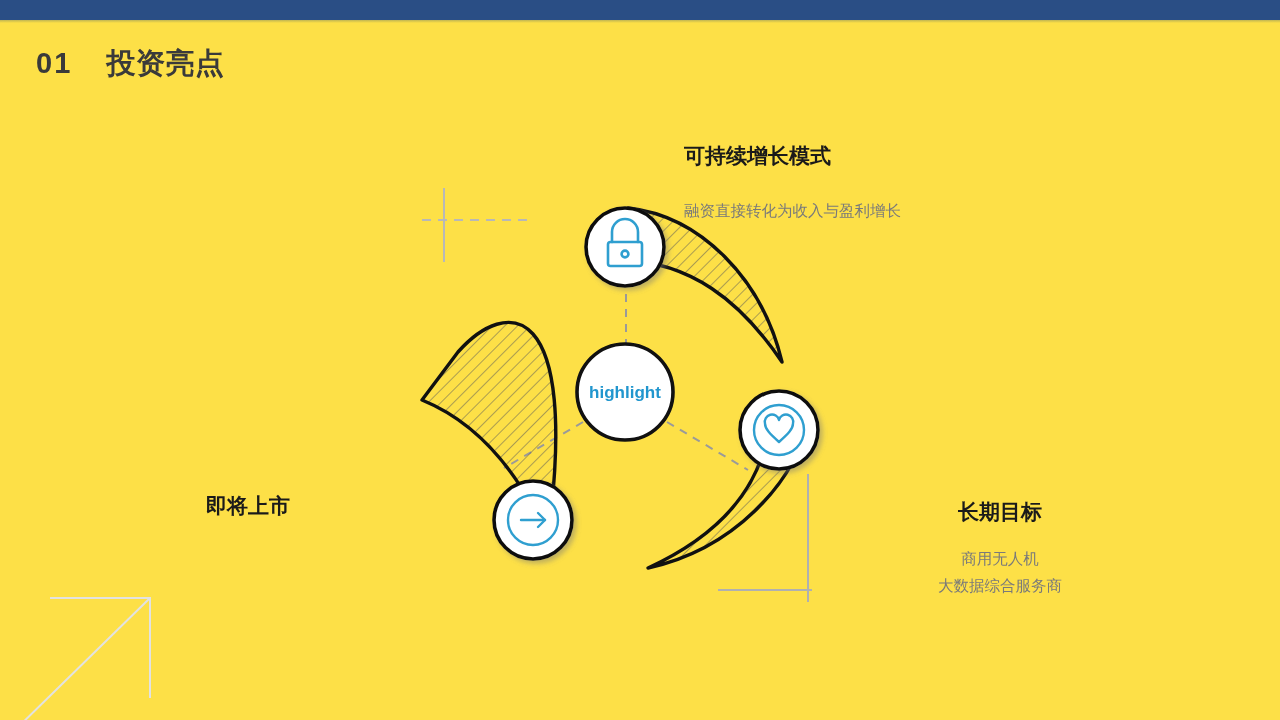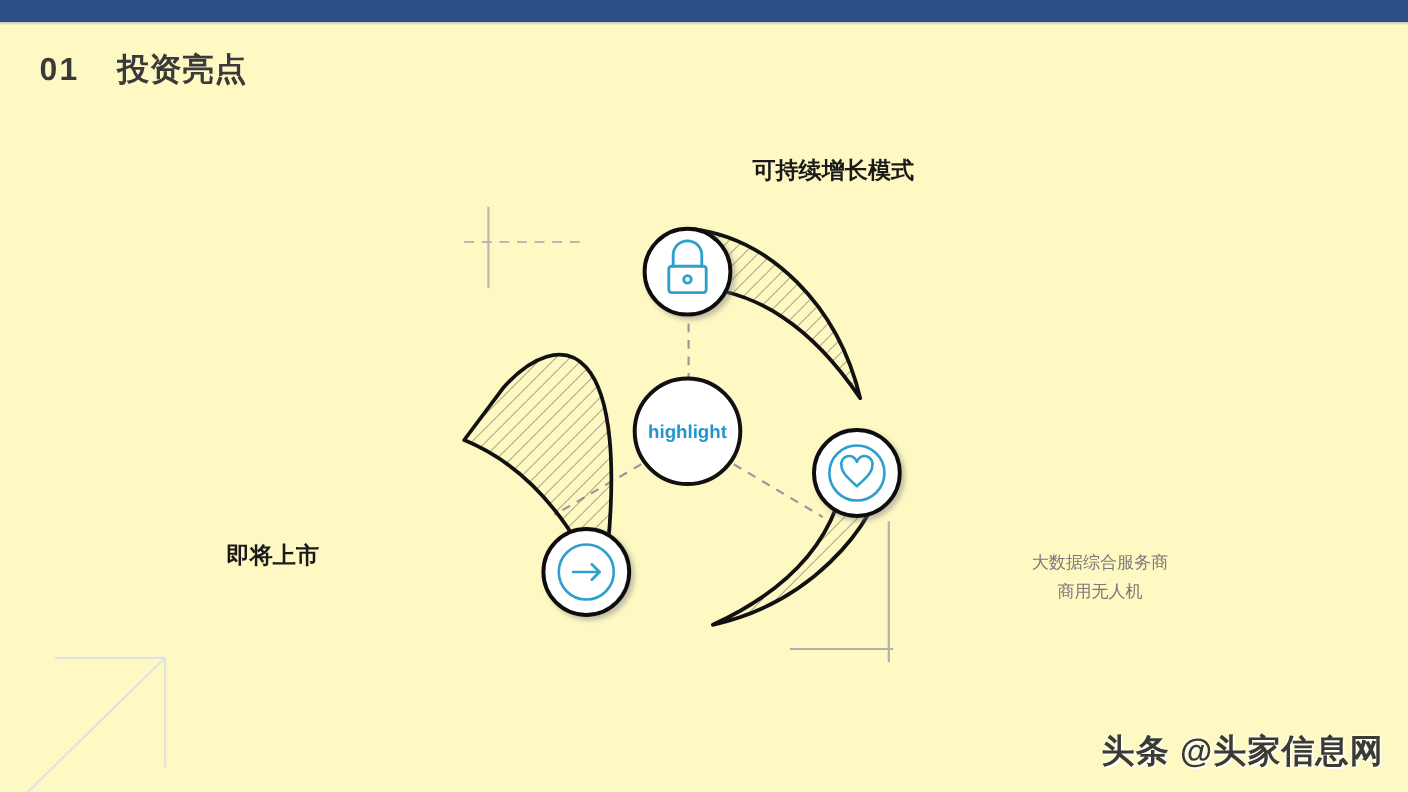--- a/index.html
+++ b/index.html
@@ -2,21 +2,21 @@
 <html><head>
 <meta charset="utf-8">
 <style>
   html,body{margin:0;padding:0;}
   body{
     width:1280px;height:720px;
     background:#ffffff;
     font-family:"Liberation Sans","DejaVu Sans",sans-serif;
     overflow:hidden;position:relative;
   }
-  #slide{position:absolute;inset:0;background:#fef9c3;}
+  #slide{position:absolute;inset:0;background:#fde047;}
 
   
   .topbar{position:absolute;left:0;top:0;width:1280px;height:20px;background:#2a4e85;}
   .topbar-shadow{position:absolute;left:0;top:20px;width:1280px;height:3px;
     background:linear-gradient(to bottom,rgba(40,70,110,.28),rgba(255,255,255,0));}
 
   
   .title{position:absolute;left:36px;top:44px;font-size:29px;font-weight:bold;
     color:#3a3a3a;letter-spacing:.5px;white-space:nowrap;}
   .title .num{letter-spacing:2px;}
@@ -142,26 +142,27 @@
     </g>
 
     <g>
       <circle cx="225" cy="242" r="48" fill="#ffffff" stroke="#111111" stroke-width="3.6"></circle>
       <text x="225" y="248" text-anchor="middle" font-family="Liberation Sans, sans-serif" font-size="17" font-weight="bold" fill="#2196ce">highlight</text>
     </g>
   </svg>
 
   <div class="block" id="block-top">
     <div class="head">可持续增长模式</div>
+    <div class="line">融资直接转化为收入与盈利增长</div>
   </div>
 
   <div class="block" id="block-left">
     <div class="head">即将上市</div>
   </div>
 
   <div class="block" id="block-right">
+    <div class="head">长期目标</div>
+    <div class="line">商用无人机</div>
     <div class="line">大数据综合服务商</div>
-    <div class="line">商用无人机</div>
   </div>
 
-  <div class="watermark">头条 @头家信息网</div>
 
 </div>
 
 </body></html>

